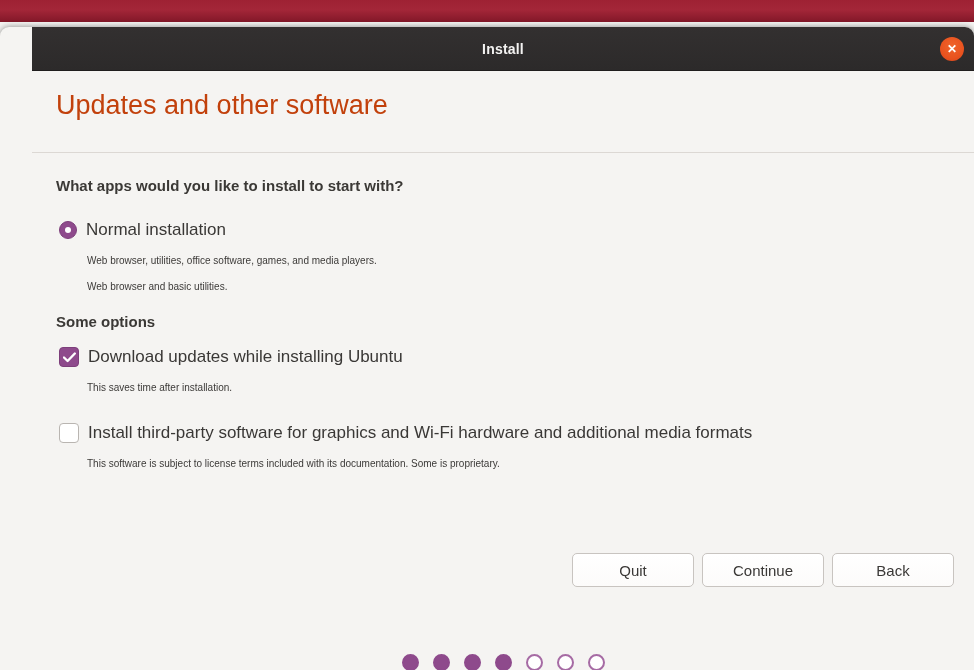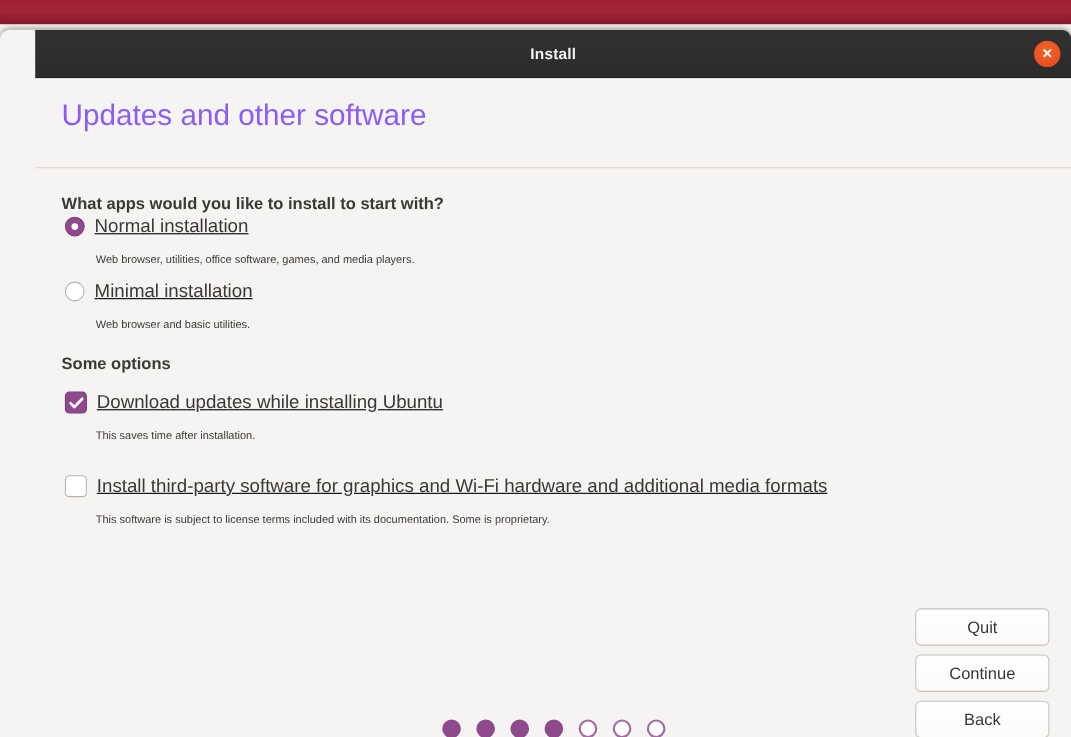--- a/index.html
+++ b/index.html
@@ -44,40 +44,39 @@
     background: radial-gradient(circle at 50% 38%, #f0642b 0%, #e9531f 60%, #d8431a 100%);
     display: flex; align-items: center; justify-content: center;
     color: #ffffff; font-size: 12px; font-weight: bold;
     cursor: pointer; line-height: 1;
   }
 
   .content { position: relative; height: 612px; }
 
   .page-title {
     padding: 19px 24px 0 24px;
-    font-size: 27px; font-weight: 400; color: #8b5cf6;
+    font-size: 27px; font-weight: 400; color: #c2410c;
   }
 
   .separator {
     margin-top: 31px;
     height: 1px; width: 100%;
     background: #dcd8d4;
   }
 
   .section-heading {
     margin: 24px 24px 0 24px;
     font-size: 15px; font-weight: bold; color: #3b3936;
   }
   .section-heading.other { margin-top: 21px; }
 
   .option-row {
     display: flex; align-items: center; gap: 9px;
-    margin: 2px 24px 0 27px;
+    margin: 26px 24px 0 27px;
     cursor: pointer;
-    text-decoration: underline;
   }
   .option-label { font-size: 17px; color: #3a3836; }
 
   .option-desc {
     margin: 15px 24px 0 55px;
     font-size: 10px; color: #3c3a38;
   }
 
   
   .radio {
@@ -101,21 +100,21 @@
   }
   .checkbox svg { display: none; }
   .checkbox.checked { background: #8e4a8c; border-color: #7d3f7b; }
   .checkbox.checked svg { display: block; }
 
   .spacer-lg { height: 12px; }
 
   
   .actions {
     position: absolute; right: 20px; top: 482px;
-    display: flex; gap: 8px; flex-direction: column;
+    display: flex; gap: 8px;
   }
   .btn {
     min-width: 122px; height: 34px;
     background: linear-gradient(180deg, #ffffff 0%, #fcfbfa 100%);
     border: 1px solid #c8c4c0; border-radius: 5px;
     font-family: "Liberation Sans", sans-serif;
     font-size: 15px; color: #3a3836;
     cursor: pointer;
     padding: 0 18px;
   }
@@ -157,24 +156,20 @@
     <div class="separator"></div>
 
     <div class="section-heading">What apps would you like to install to start with?</div>
 
     <div class="option-row">
       <span class="radio selected"></span>
       <span class="option-label">Normal installation</span>
     </div>
     <div class="option-desc">Web browser, utilities, office software, games, and media players.</div>
 
-    <div class="option-row" style="margin-top:13px;">
-      <span class="radio"></span>
-      <span class="option-label">Minimal installation</span>
-    </div>
     <div class="option-desc">Web browser and basic utilities.</div>
 
     <div class="section-heading other">Some options</div>
 
     <div class="option-row" style="margin-top:17px;">
       <span class="checkbox checked">
         <svg width="13" height="11" viewBox="0 0 13 11">
             <path d="M1 5.5 L4.6 9 L11.8 1.5" stroke="#ffffff" stroke-width="2.4" fill="none" stroke-linecap="round" stroke-linejoin="round"></path>
           </svg>
       </span>

